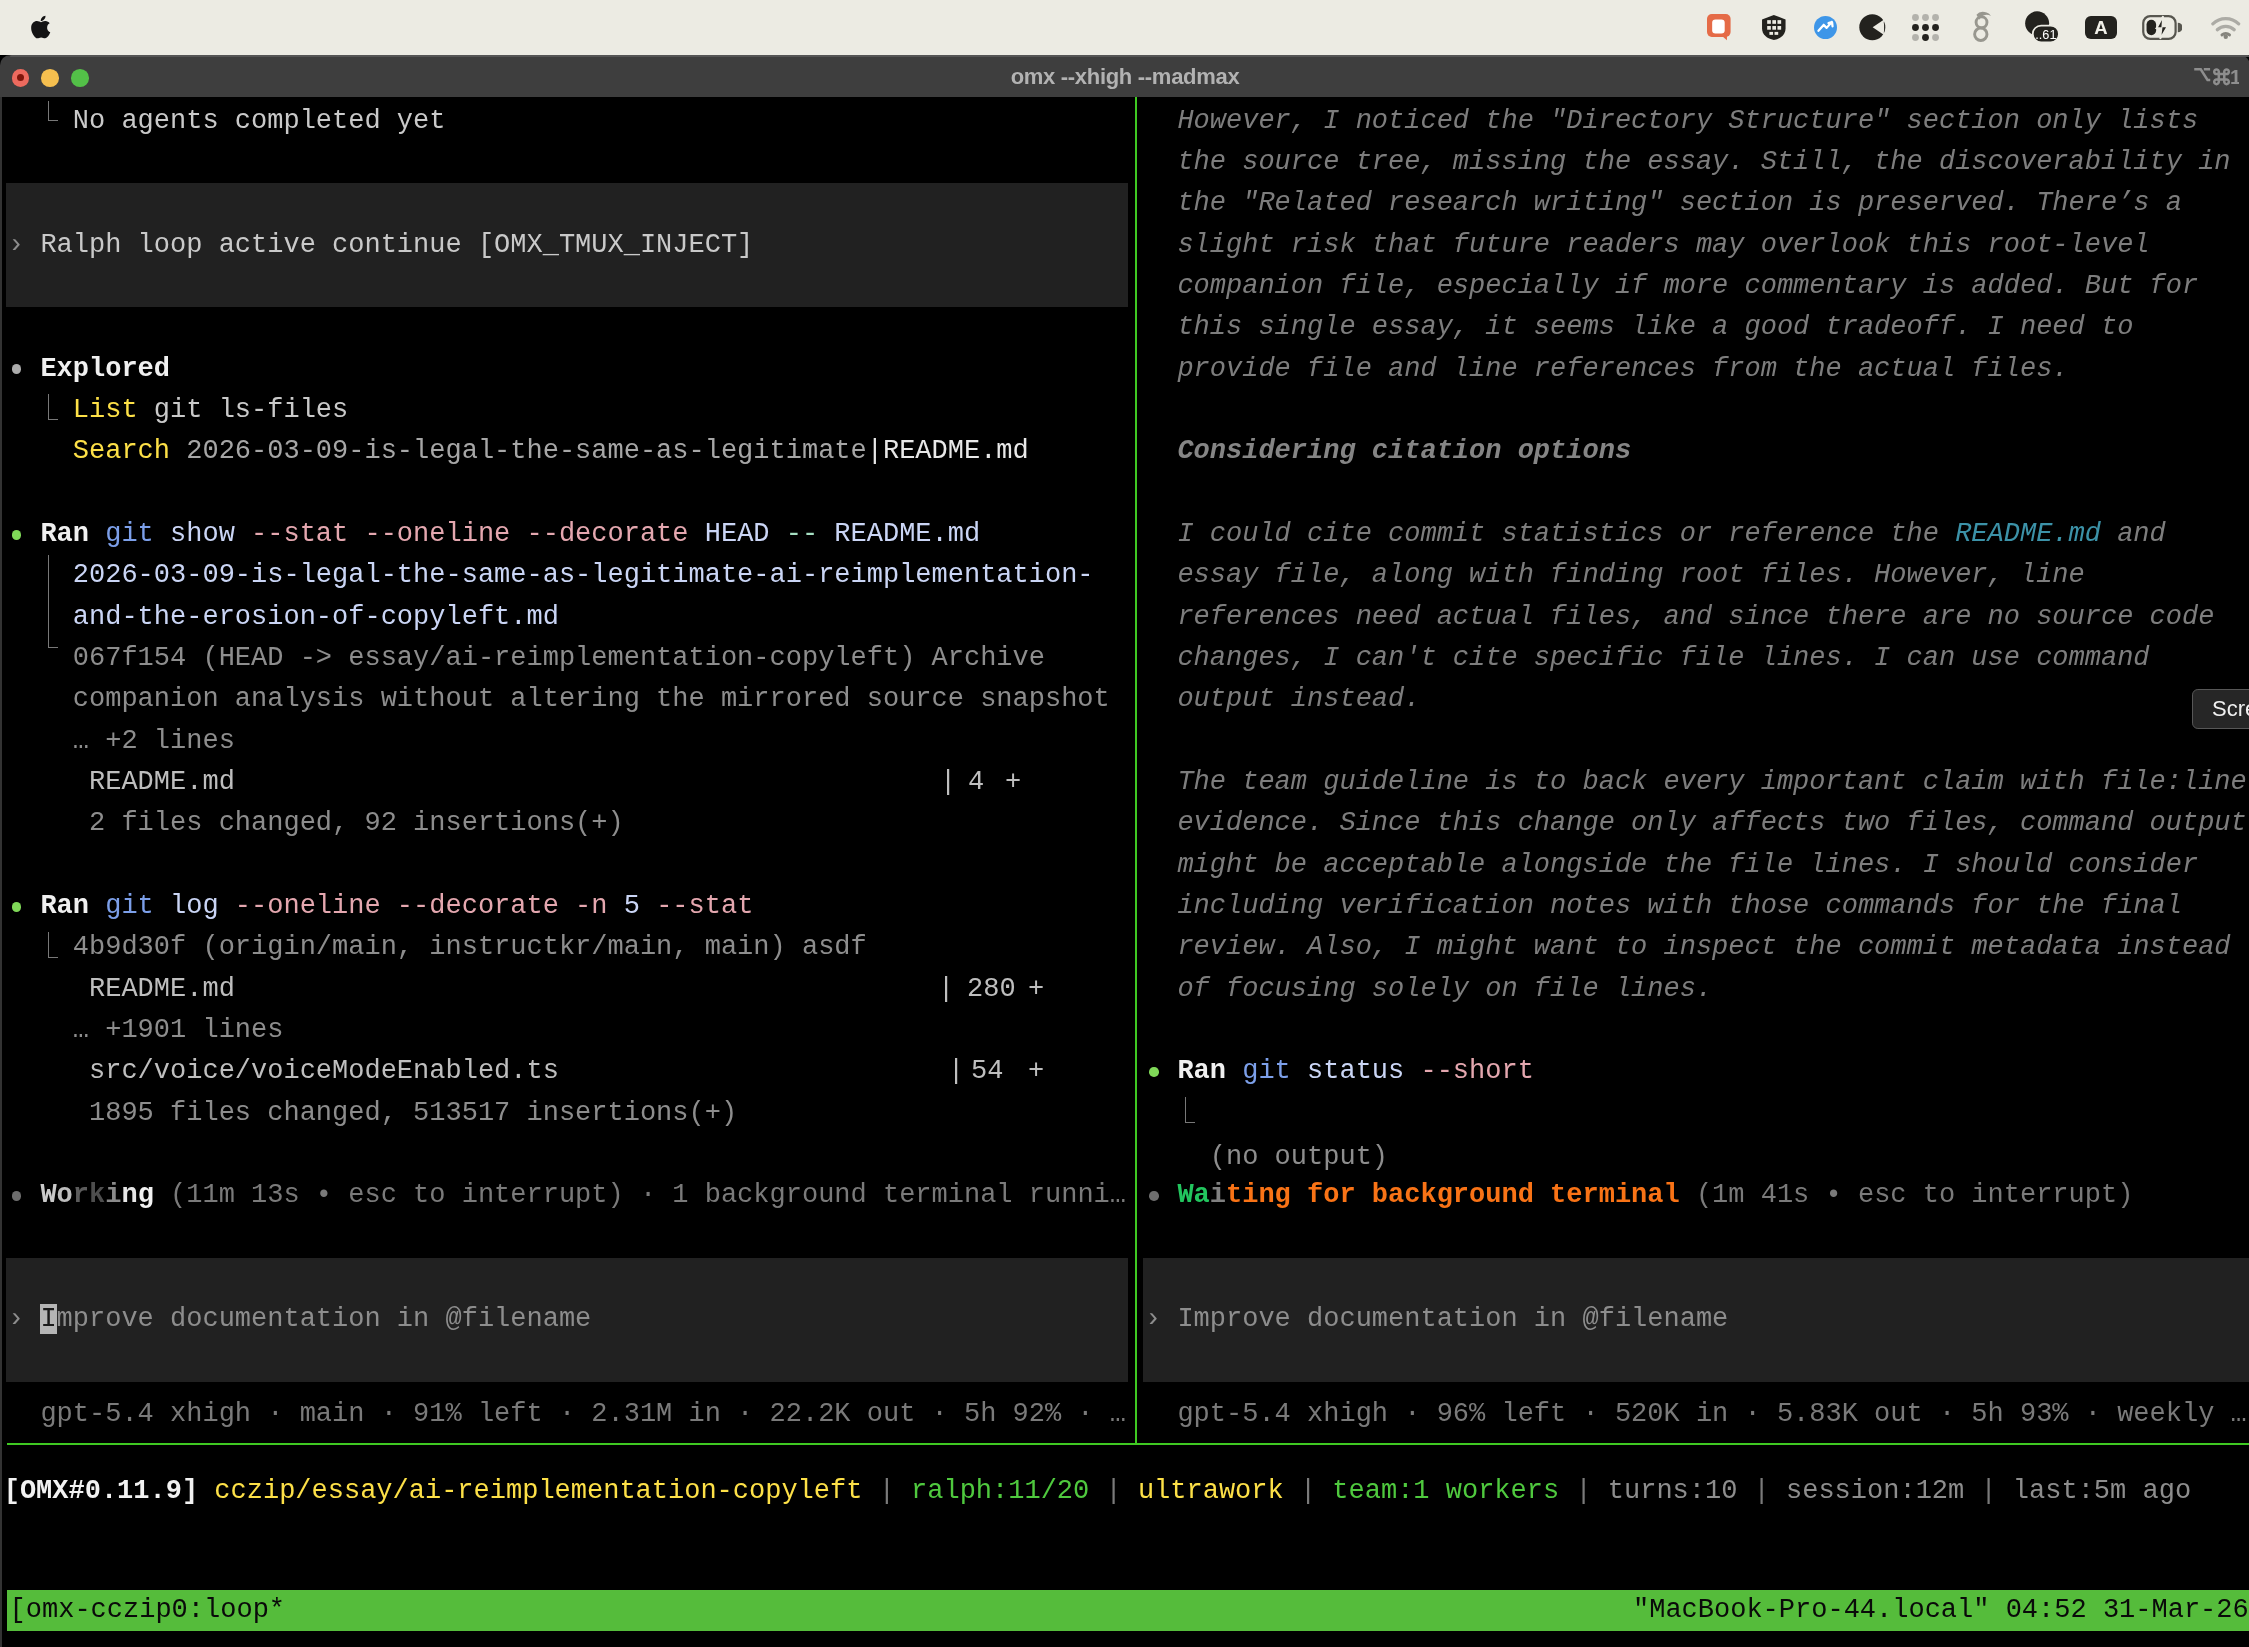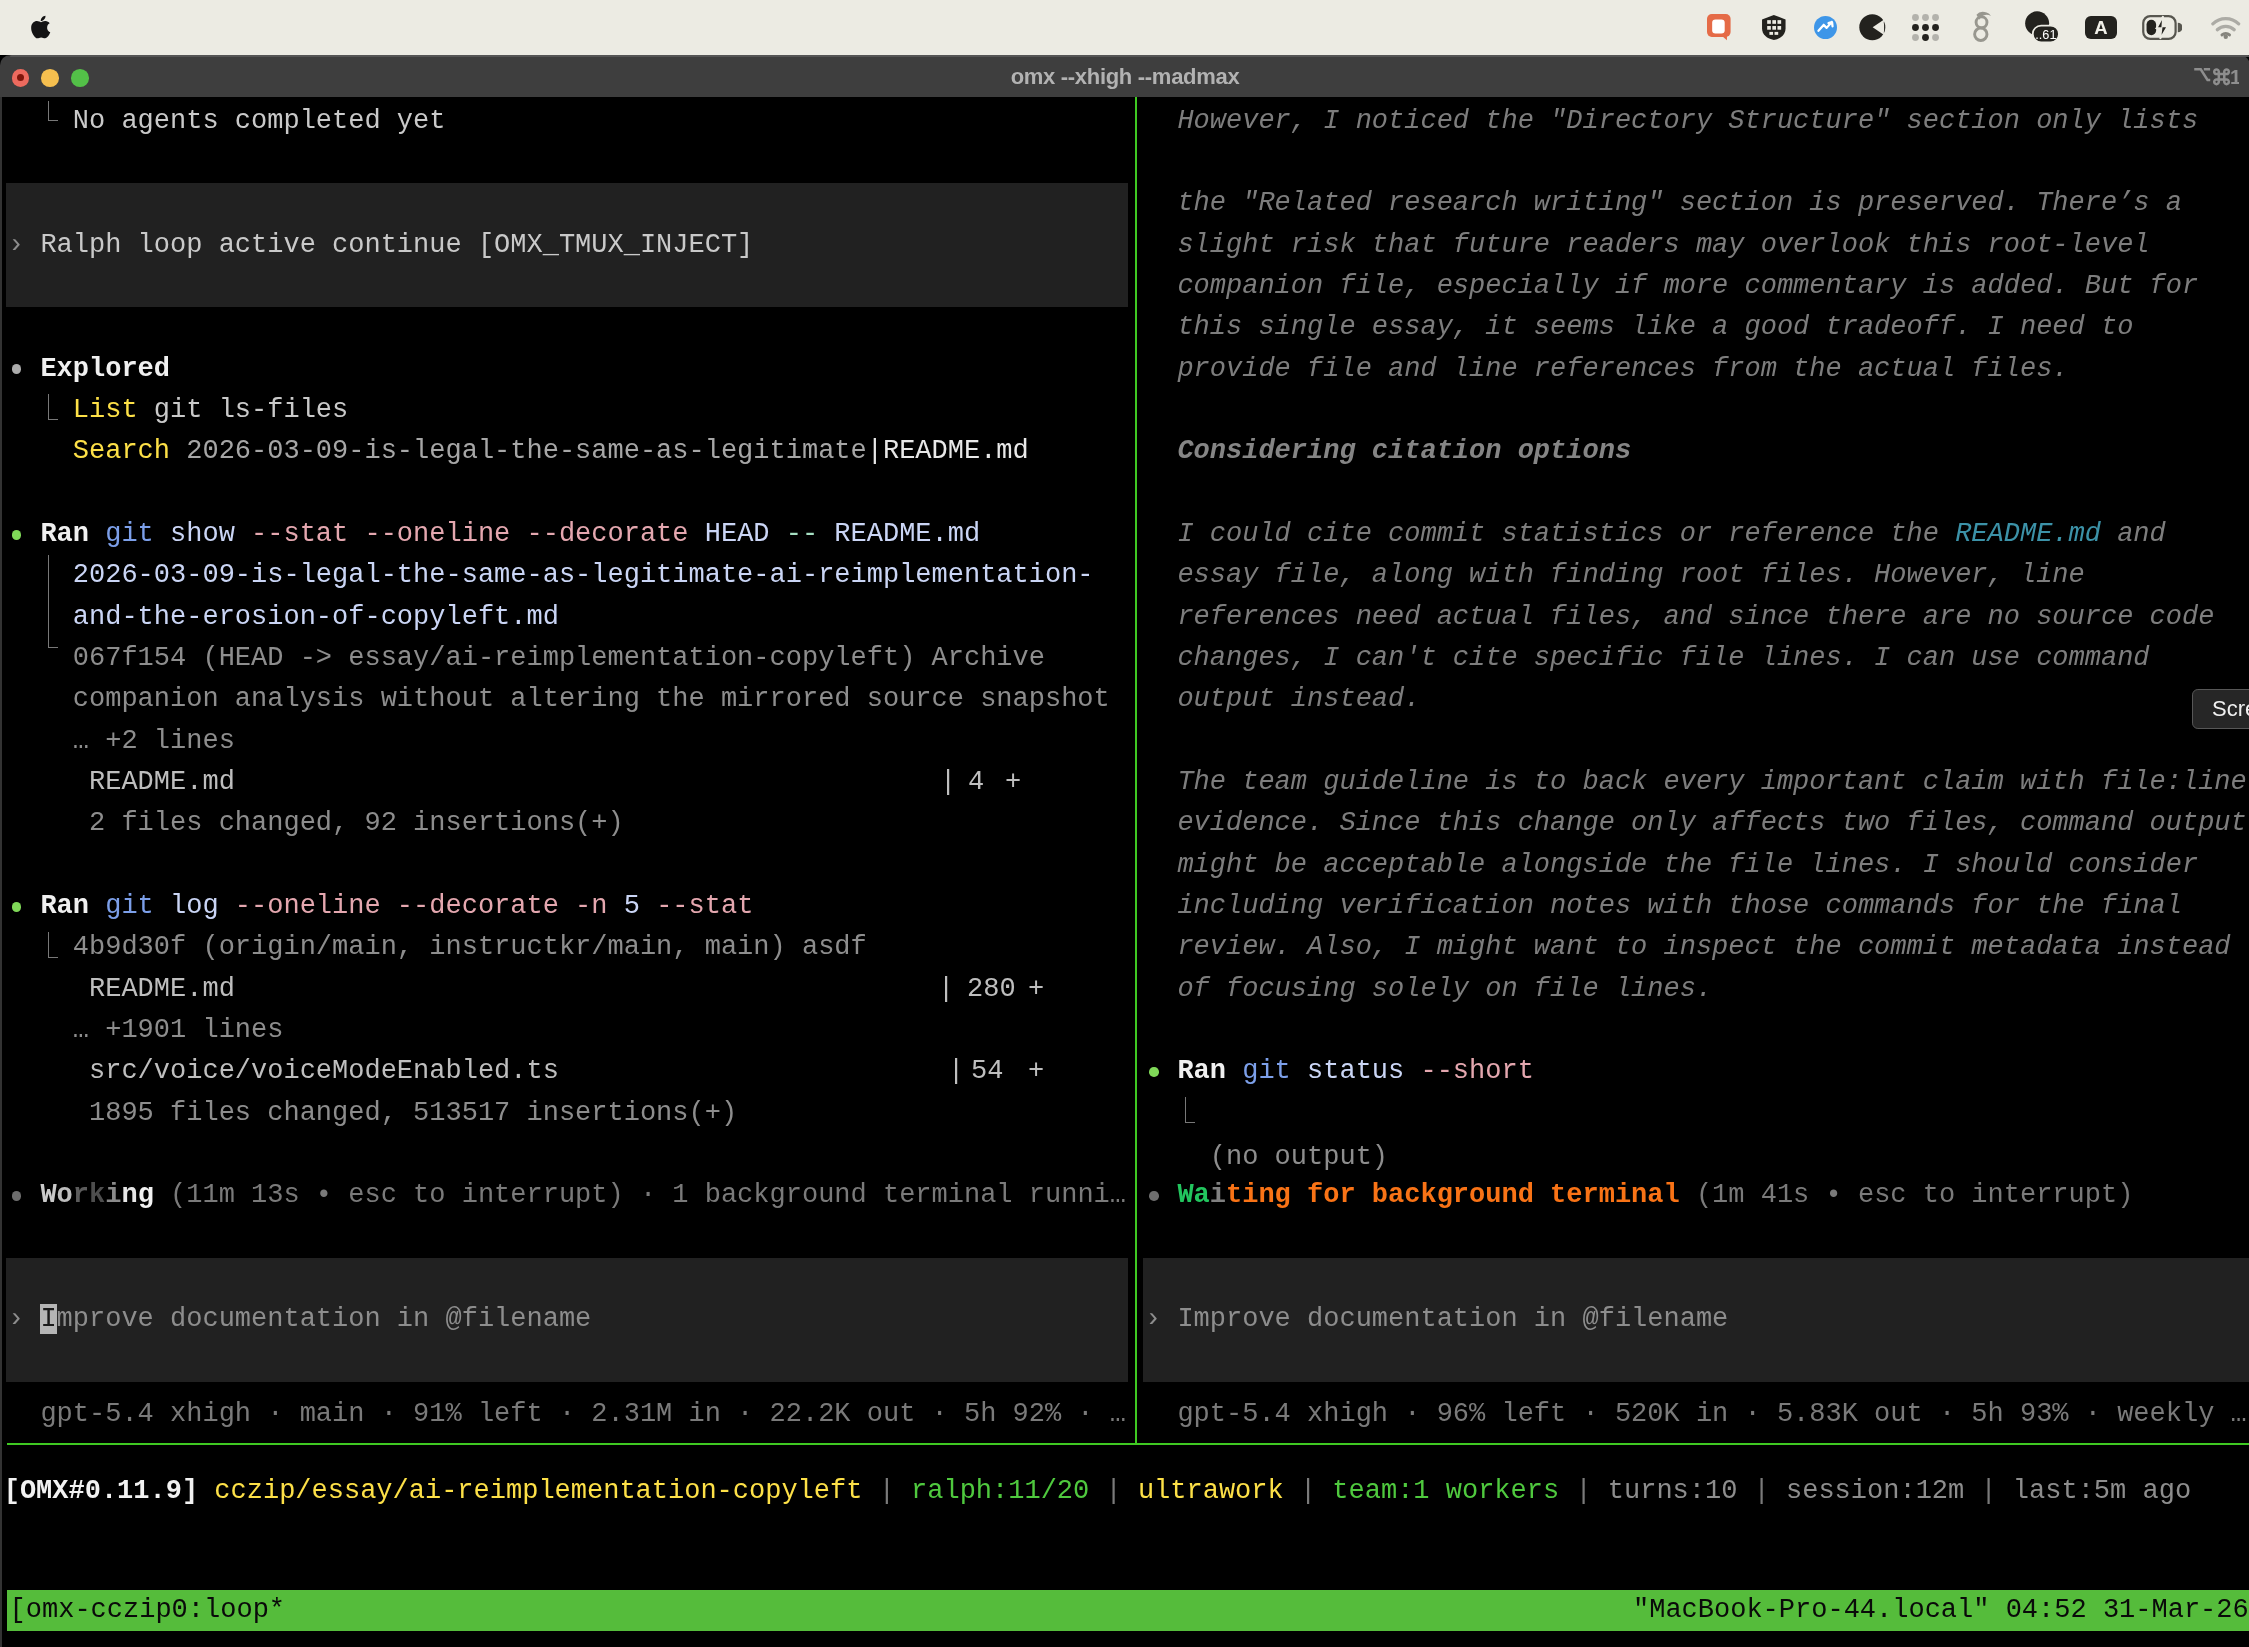--- a/index.html
+++ b/index.html
@@ -165,20 +165,21 @@
 <div class="t lt" style="left:8px;top:872px">     README.md<span class="ap" style="left:930px">|</span><span class="ap" style="left:959px">280</span><span class="ap" style="left:1020px">+</span></div>
 <div class="t g" style="left:8px;top:913px">    … +1901 lines</div>
 <div class="t lt" style="left:8px;top:954px">     src/voice/voiceModeEnabled.ts<span class="ap" style="left:940px">|</span><span class="ap" style="left:963px">54</span><span class="ap" style="left:1020px">+</span></div>
 <div class="t g" style="left:8px;top:996px">     1895 files changed, 513517 insertions(+)</div>
 <div class="bullet" style="left:11.8px;top:1094px;background:#6E6E6E"></div>
 <div class="t dg" style="left:8px;top:1078px">  <b><span style="color:#C9C9C9">W</span><span style="color:#BDBDBD">o</span><span style="color:#5C5C5C">r</span><span style="color:#4E4E4E">k</span><span style="color:#8A8A8A">i</span><span style="color:#E6E6E6">n</span><span style="color:#F2F2F2">g</span></b> (11m 13s • esc to interrupt) · 1 background terminal runni…</div>
 <div class="t g" style="left:8px;top:1202px">› <span style="background:#B5B5B5;color:#1A1A1A">I</span>mprove documentation in @filename</div>
 <div class="t dg" style="left:8px;top:1297px">  gpt-5.4 xhigh · main · 91% left · 2.31M in · 22.2K out · 5h 92% · …</div>
 
 <div class="t it" style="left:1145px;top:3.7px">  However, I noticed the "Directory Structure" section only lists</div>
+<div class="t it" style="left:1145px;top:45px">  the source tree, missing the essay. Still, the discoverability in</div>
 <div class="t it" style="left:1145px;top:86px">  the "Related research writing" section is preserved. There’s a</div>
 <div class="t it" style="left:1145px;top:128px">  slight risk that future readers may overlook this root-level</div>
 <div class="t it" style="left:1145px;top:169px">  companion file, especially if more commentary is added. But for</div>
 <div class="t it" style="left:1145px;top:210px">  this single essay, it seems like a good tradeoff. I need to</div>
 <div class="t it" style="left:1145px;top:252px">  provide file and line references from the actual files.</div>
 <div class="t it" style="left:1145px;top:417px">  I could cite commit statistics or reference the <span class="tealit">README.md</span> and</div>
 <div class="t it" style="left:1145px;top:334px;font-weight:bold;color:#858585">  Considering citation options</div>
 <div class="t it" style="left:1145px;top:458px">  essay file, along with finding root files. However, line</div>
 <div class="t it" style="left:1145px;top:500px">  references need actual files, and since there are no source code</div>
 <div class="t it" style="left:1145px;top:541px">  changes, I can't cite specific file lines. I can use command</div>

